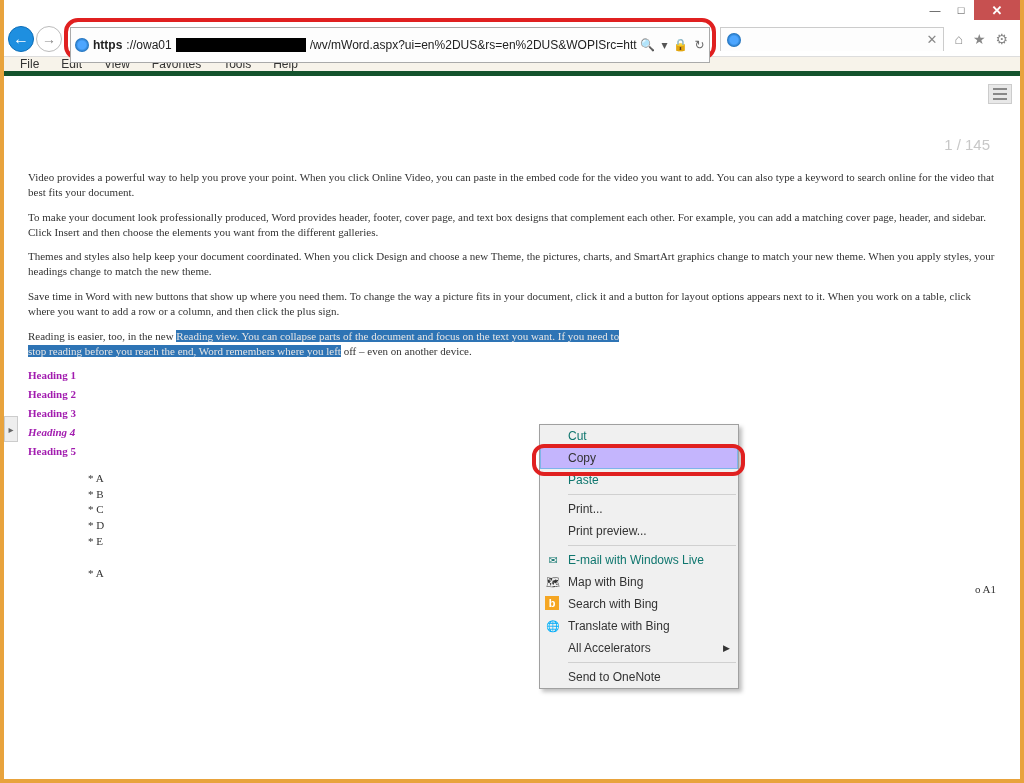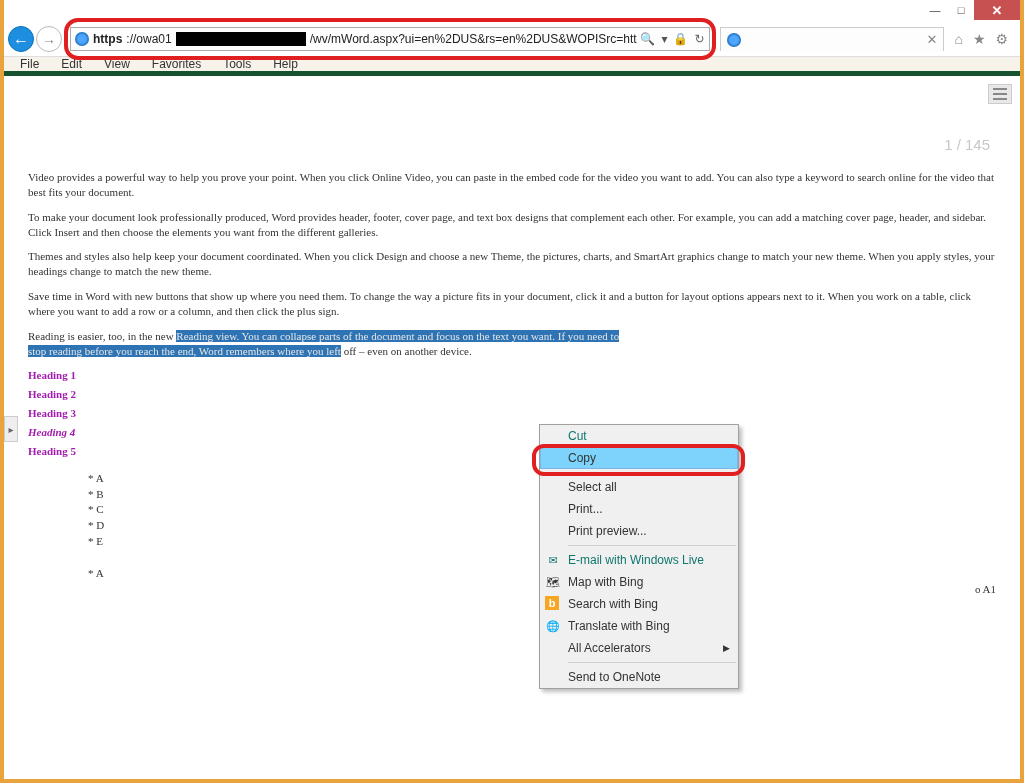--- a/index.html
+++ b/index.html
@@ -73,21 +73,21 @@
   }
   .addr-highlight {
     position: absolute;
     left: -6px; top: -6px; right: -6px; bottom: -6px;
     border: 4px solid #e02020;
     border-radius: 14px;
     pointer-events: none;
   }
   .addrbar {
     position: relative;
-    height: 24px;
+    height: 36px;
     margin-top: 3px;
     border: 1px solid #aaa;
     background: #fdfdfd;
     display: flex;
     align-items: center;
     padding: 0 4px;
     gap: 4px;
     font-size: 12px;
   }
   .ie-icon {
@@ -221,21 +221,21 @@
   }
   .ctx-item {
     display: flex;
     align-items: center;
     height: 22px;
     padding: 0 8px 0 28px;
     color: #333;
     position: relative;
   }
   .ctx-item.disabled { color: #0f766e; }
-  .ctx-item.hover { background: #7dd3fc; border: 1px solid #7eb4ea; height: 22px; padding-left: 27px; }
+  .ctx-item.hover { background: #c4b5fd; border: 1px solid #7eb4ea; height: 22px; padding-left: 27px; }
   .ctx-sep { height: 1px; background: #d0d0d0; margin: 3px 2px 3px 28px; }
   .ctx-icon {
     position: absolute; left: 5px; top: 3px;
     width: 16px; height: 16px;
     display: flex; align-items: center; justify-content: center;
     font-size: 11px;
   }
   .ctx-arrow { margin-left: auto; font-size: 9px; }
   .copy-highlight-ring {
     position: absolute;
@@ -337,22 +337,22 @@
       </div>
       <div class="sub-bullets">
         <div>o A1</div>
       </div>
     </div>
   </div>
 
   <div class="ctxmenu">
     <div class="ctx-item disabled">Cut</div>
     <div class="ctx-item hover">Copy</div>
+    <div class="ctx-item disabled">Paste</div>
     <div class="ctx-sep"></div>
-    <div class="ctx-item">Select all</div>
     <div class="ctx-item">Print...</div>
     <div class="ctx-item">Print preview...</div>
     <div class="ctx-sep"></div>
     <div class="ctx-item disabled">
       <span class="ctx-icon">✉</span>
       <span>E-mail with Windows Live</span>
     </div>
     <div class="ctx-item">
       <span class="ctx-icon">🗺</span>
       <span>Map with Bing</span>

